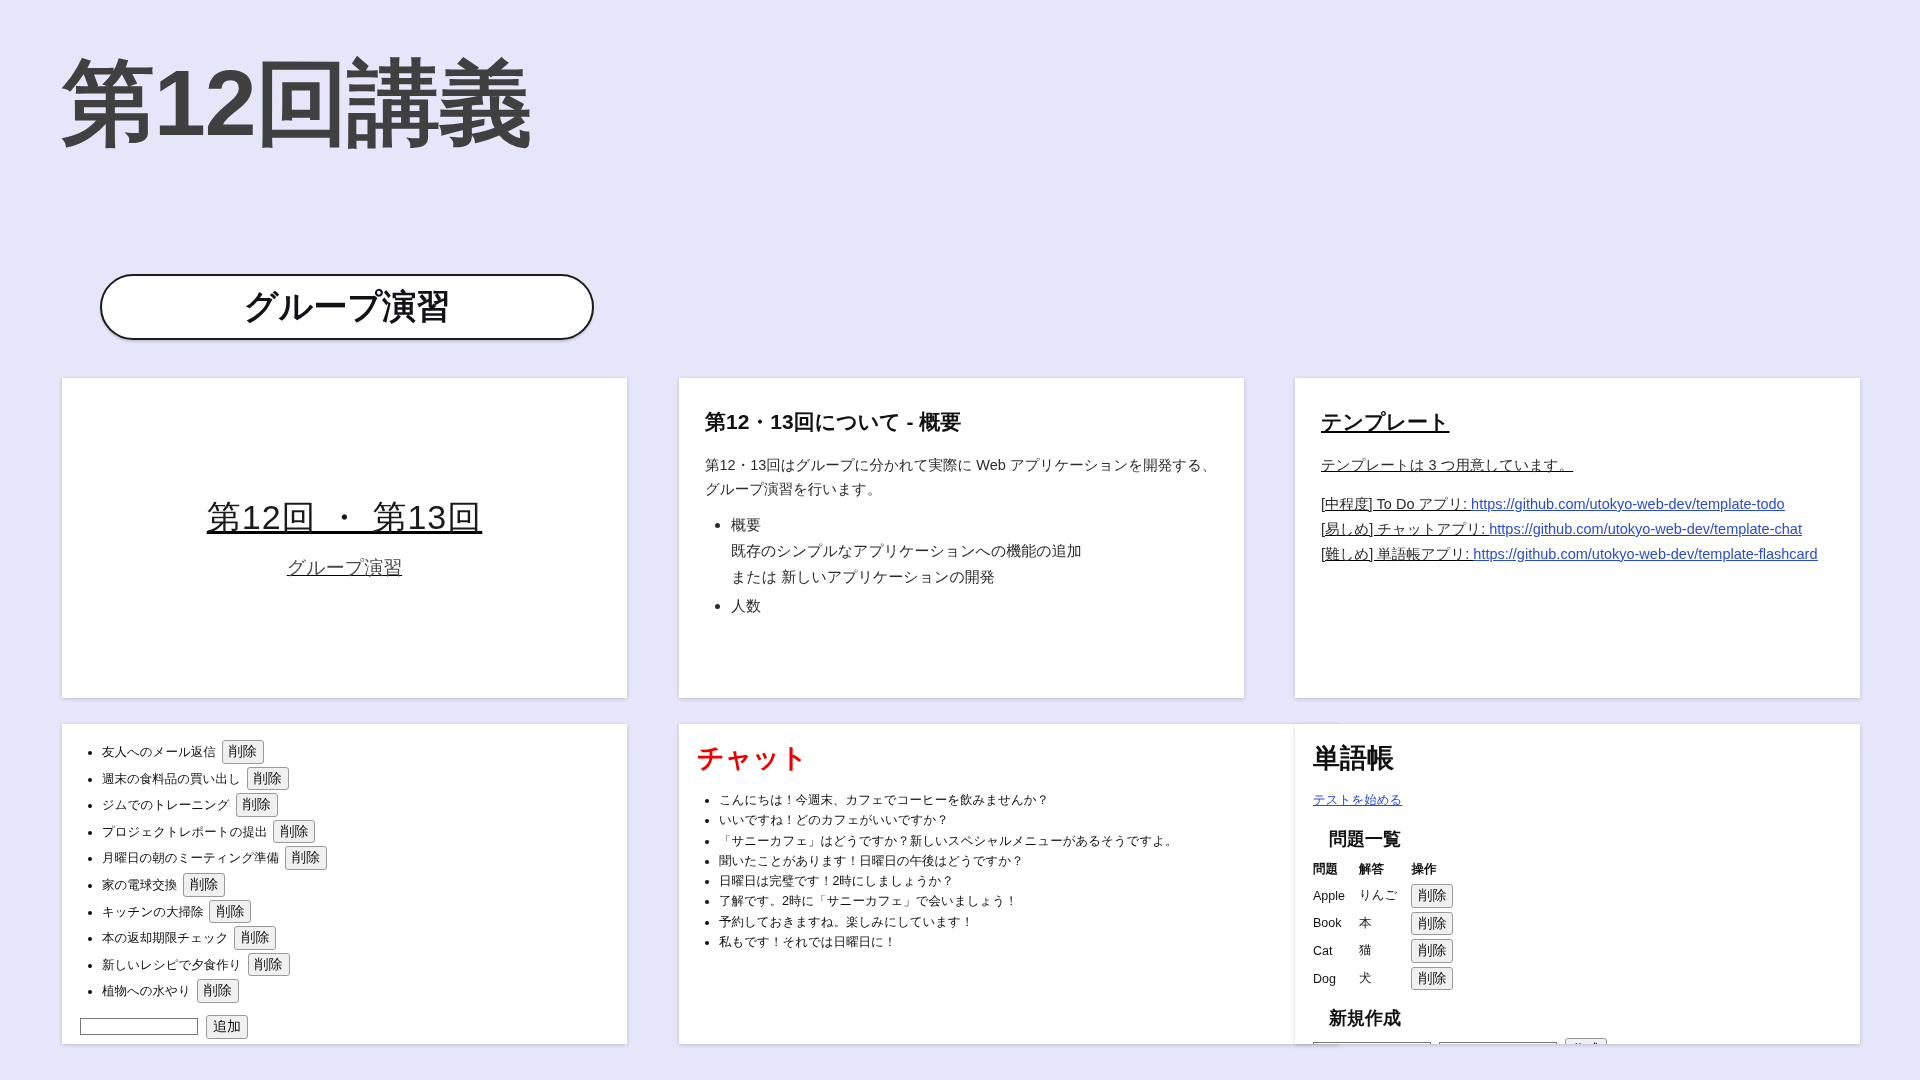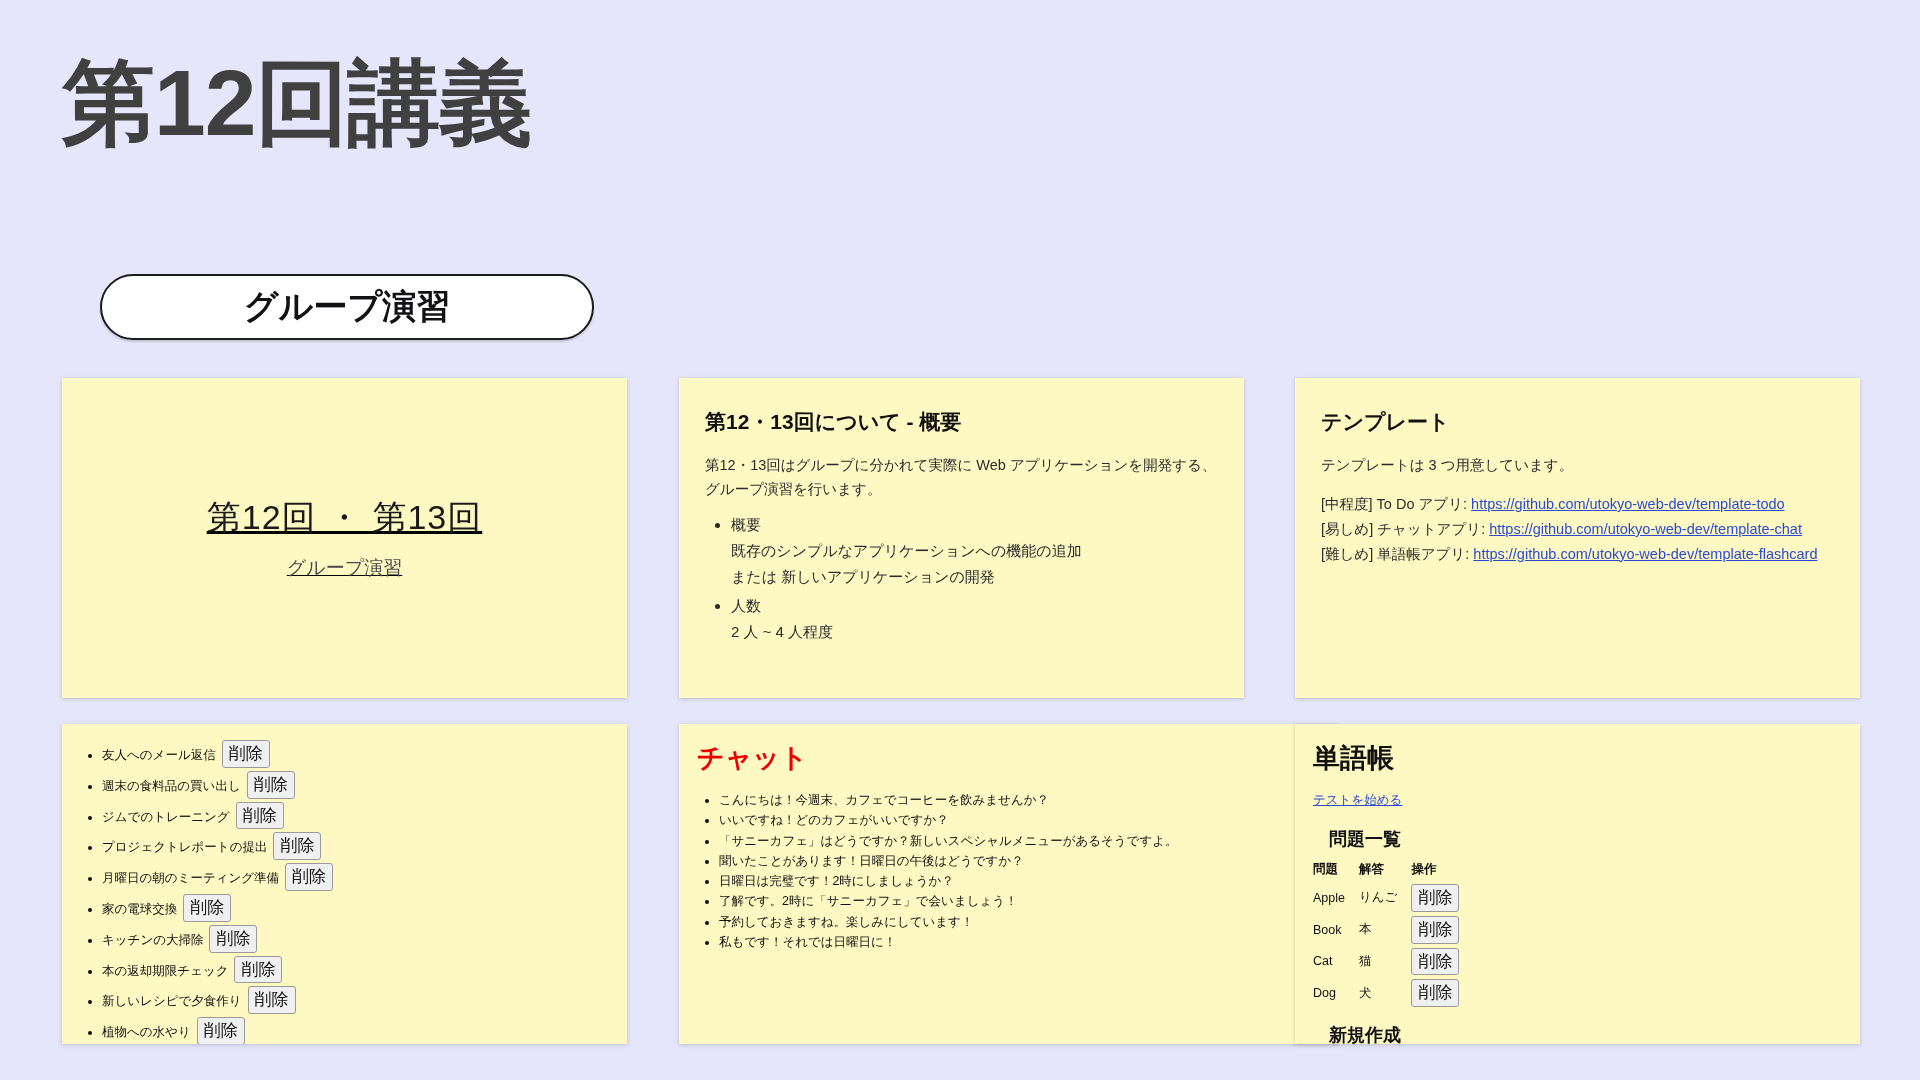--- a/index.html
+++ b/index.html
@@ -44,30 +44,30 @@
     justify-content: center;
     font-size: 34px;
     font-weight: 700;
     color: #111116;
     box-shadow: 0 2px 2px rgba(0,0,0,0.15);
   }
 
   
   .card {
     position: absolute;
-    background: #fef9c3;
+    background: #ffffff;
     box-shadow: 0 1px 4px rgba(0,0,0,0.18);
     box-sizing: border-box;
     overflow: hidden;
   }
 
   
   #card-title-slide { left: 62px;  top: 378px; width: 565px; height: 320px; }
   #card-overview    { left: 679px; top: 378px; width: 565px; height: 320px; }
-  #card-template    { left: 1295px;top: 378px; width: 565px; height: 320px; }
+  #card-template    { left: 1295px;top: 378px; width: 565px; height: 320px; text-decoration: underline; }
 
   
   #card-todo  { left: 62px;  top: 724px; width: 565px; height: 320px; }
   #card-chat  { left: 679px; top: 724px; width: 660px; height: 320px; }
   #card-vocab { left: 1295px;top: 724px; width: 565px; height: 320px; }
 
   
   .slide-inner {
     height: 100%;
     display: flex;
@@ -142,21 +142,21 @@
   .app-ul {
     margin: 0;
     padding-left: 22px;
     font-size: 12.5px;
     color: #111;
     line-height: 1.45;
   }
   .app-ul li { margin-bottom: 3px; }
   .mini-btn {
     display: inline-block;
-    font-size: 17px;
+    font-size: 14px;
     padding: 1px 6px;
     margin-left: 6px;
     border: 1px solid #9a9a9a;
     background: #f0f0f0;
     border-radius: 3px;
     color: #111;
     line-height: 1.4;
     cursor: pointer;
   }
   .text-input {
@@ -229,21 +229,20 @@
       <h2 class="doc-h2">第12・13回について - 概要</h2>
       <p class="doc-p">第12・13回はグループに分かれて実際に Web アプリケーションを開発する、グループ演習を行います。</p>
       <ul class="doc-ul">
         <li>
           <span>概要</span>
           <span class="sub-line">既存のシンプルなアプリケーションへの機能の追加</span>
           <span class="sub-line">または 新しいアプリケーションの開発</span>
         </li>
         <li>
           <span>人数</span>
-          <span class="sub-line">2 人 ~ 4 人程度</span>
         </li>
       </ul>
     </div>
   </div>
 
   <div class="card" id="card-template">
     <div class="doc-pad">
       <h2 class="doc-h2">テンプレート</h2>
       <p class="doc-p">テンプレートは 3 つ用意しています。</p>
       <div class="tpl-block">

